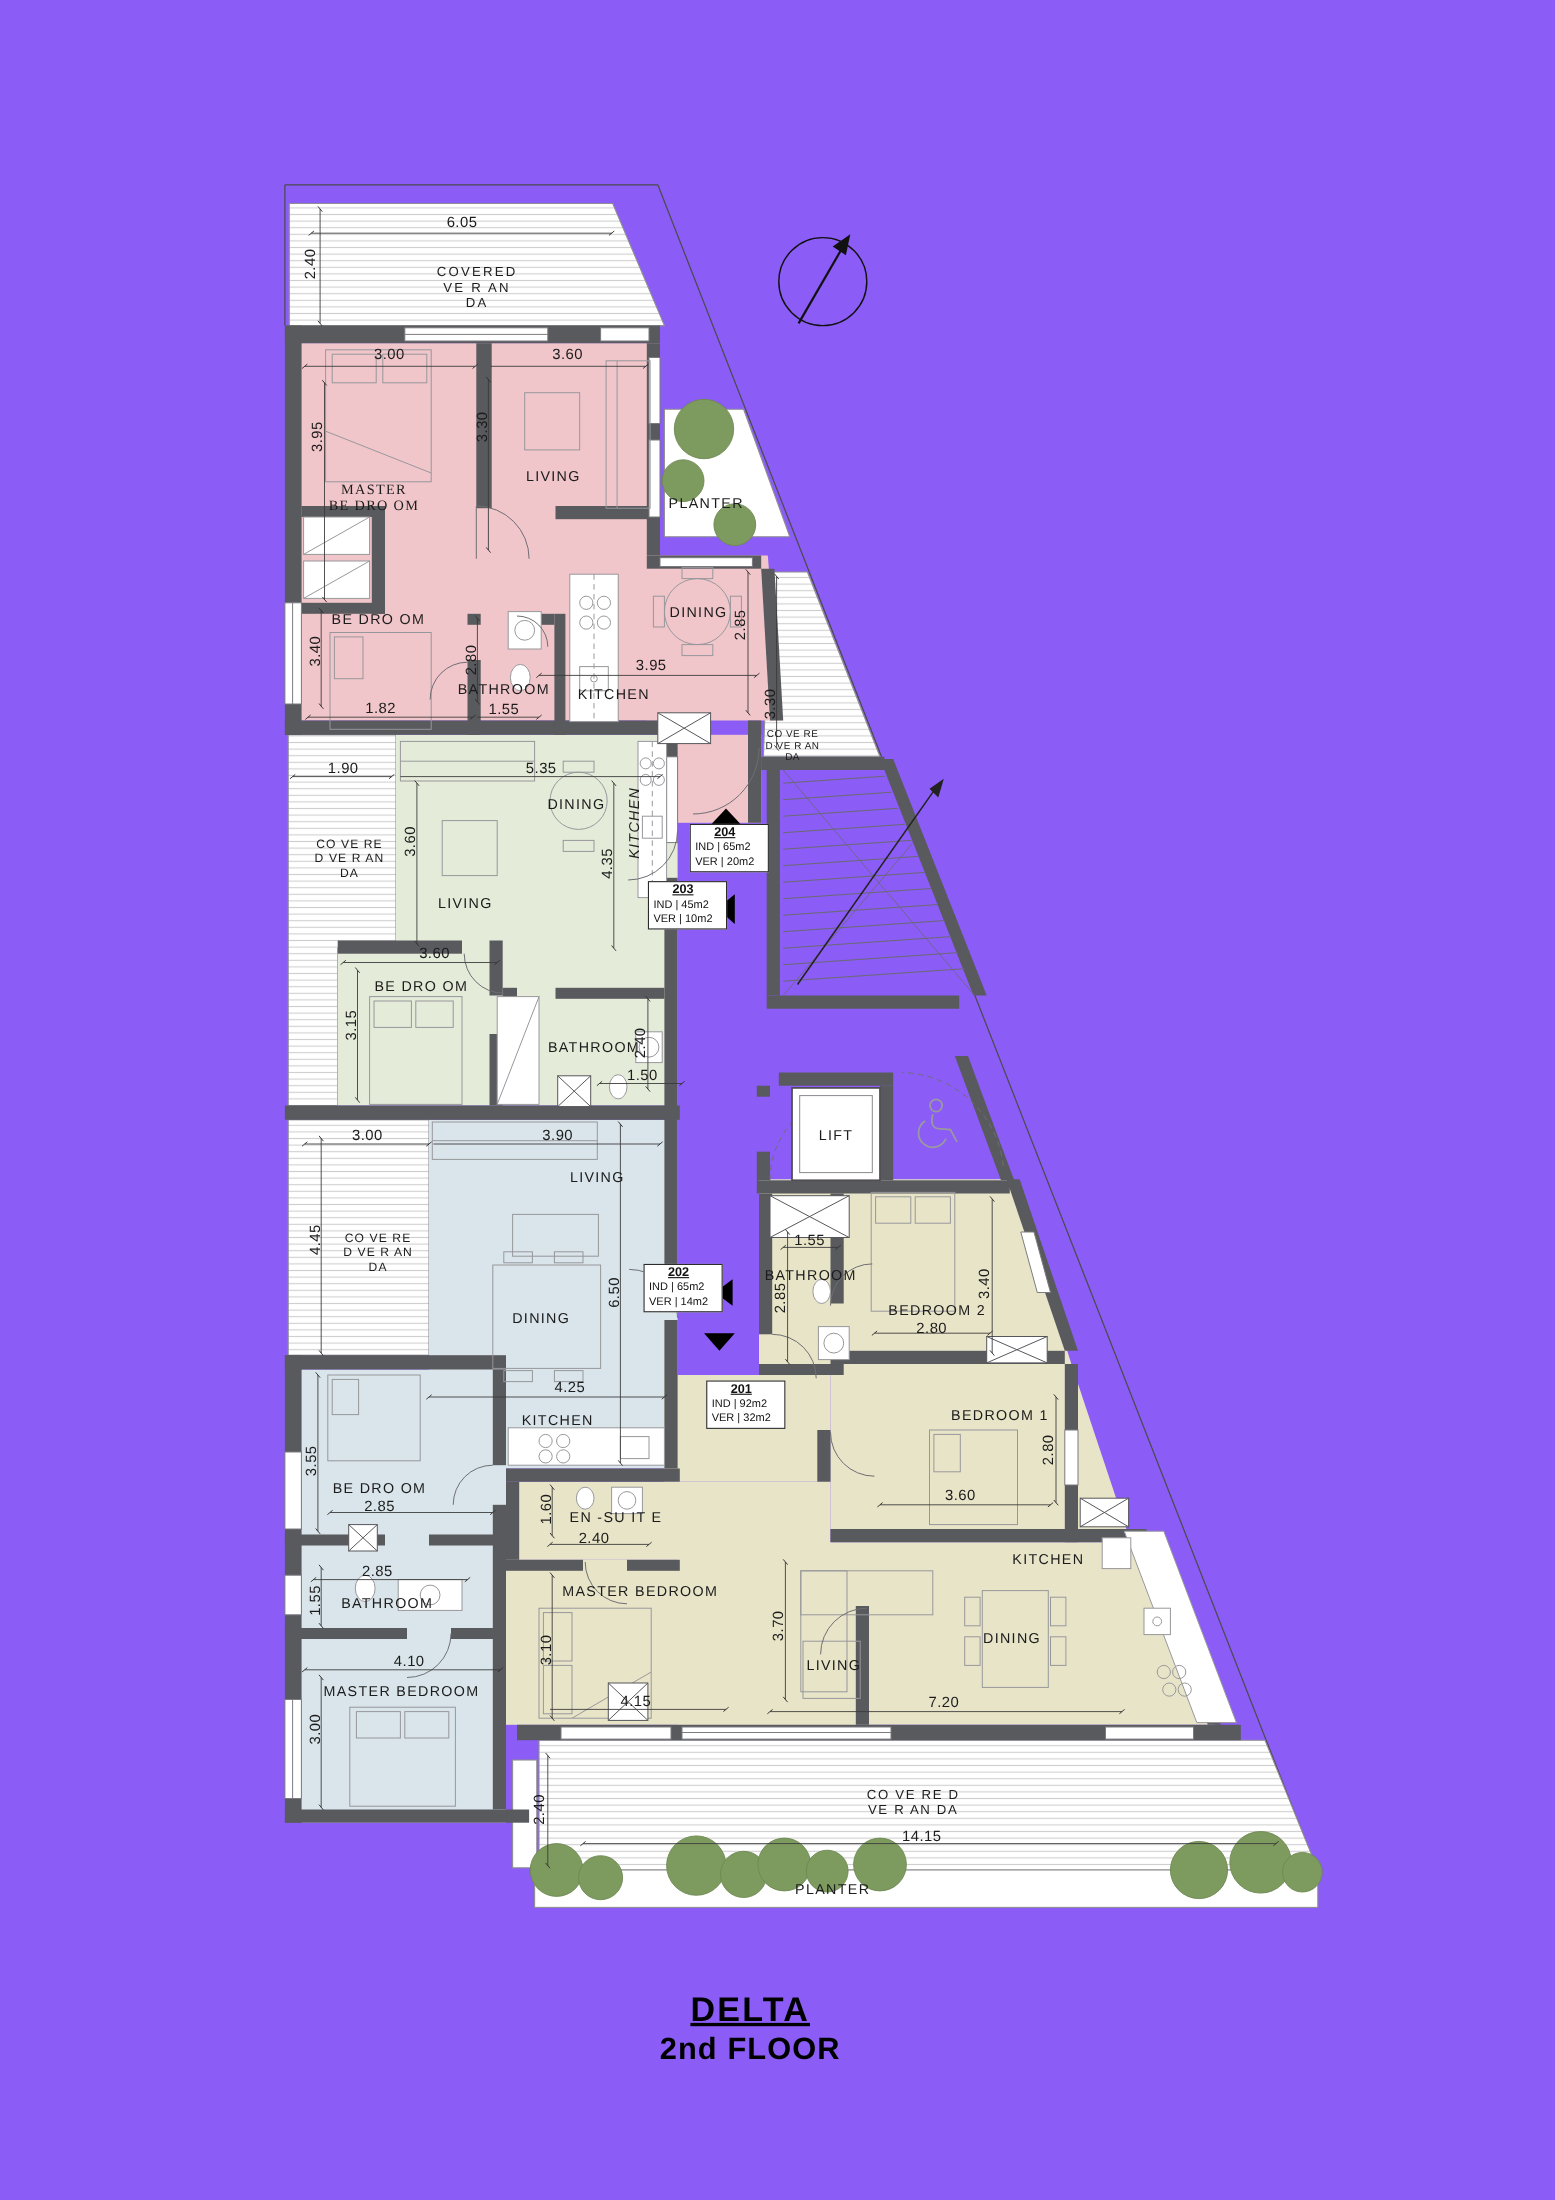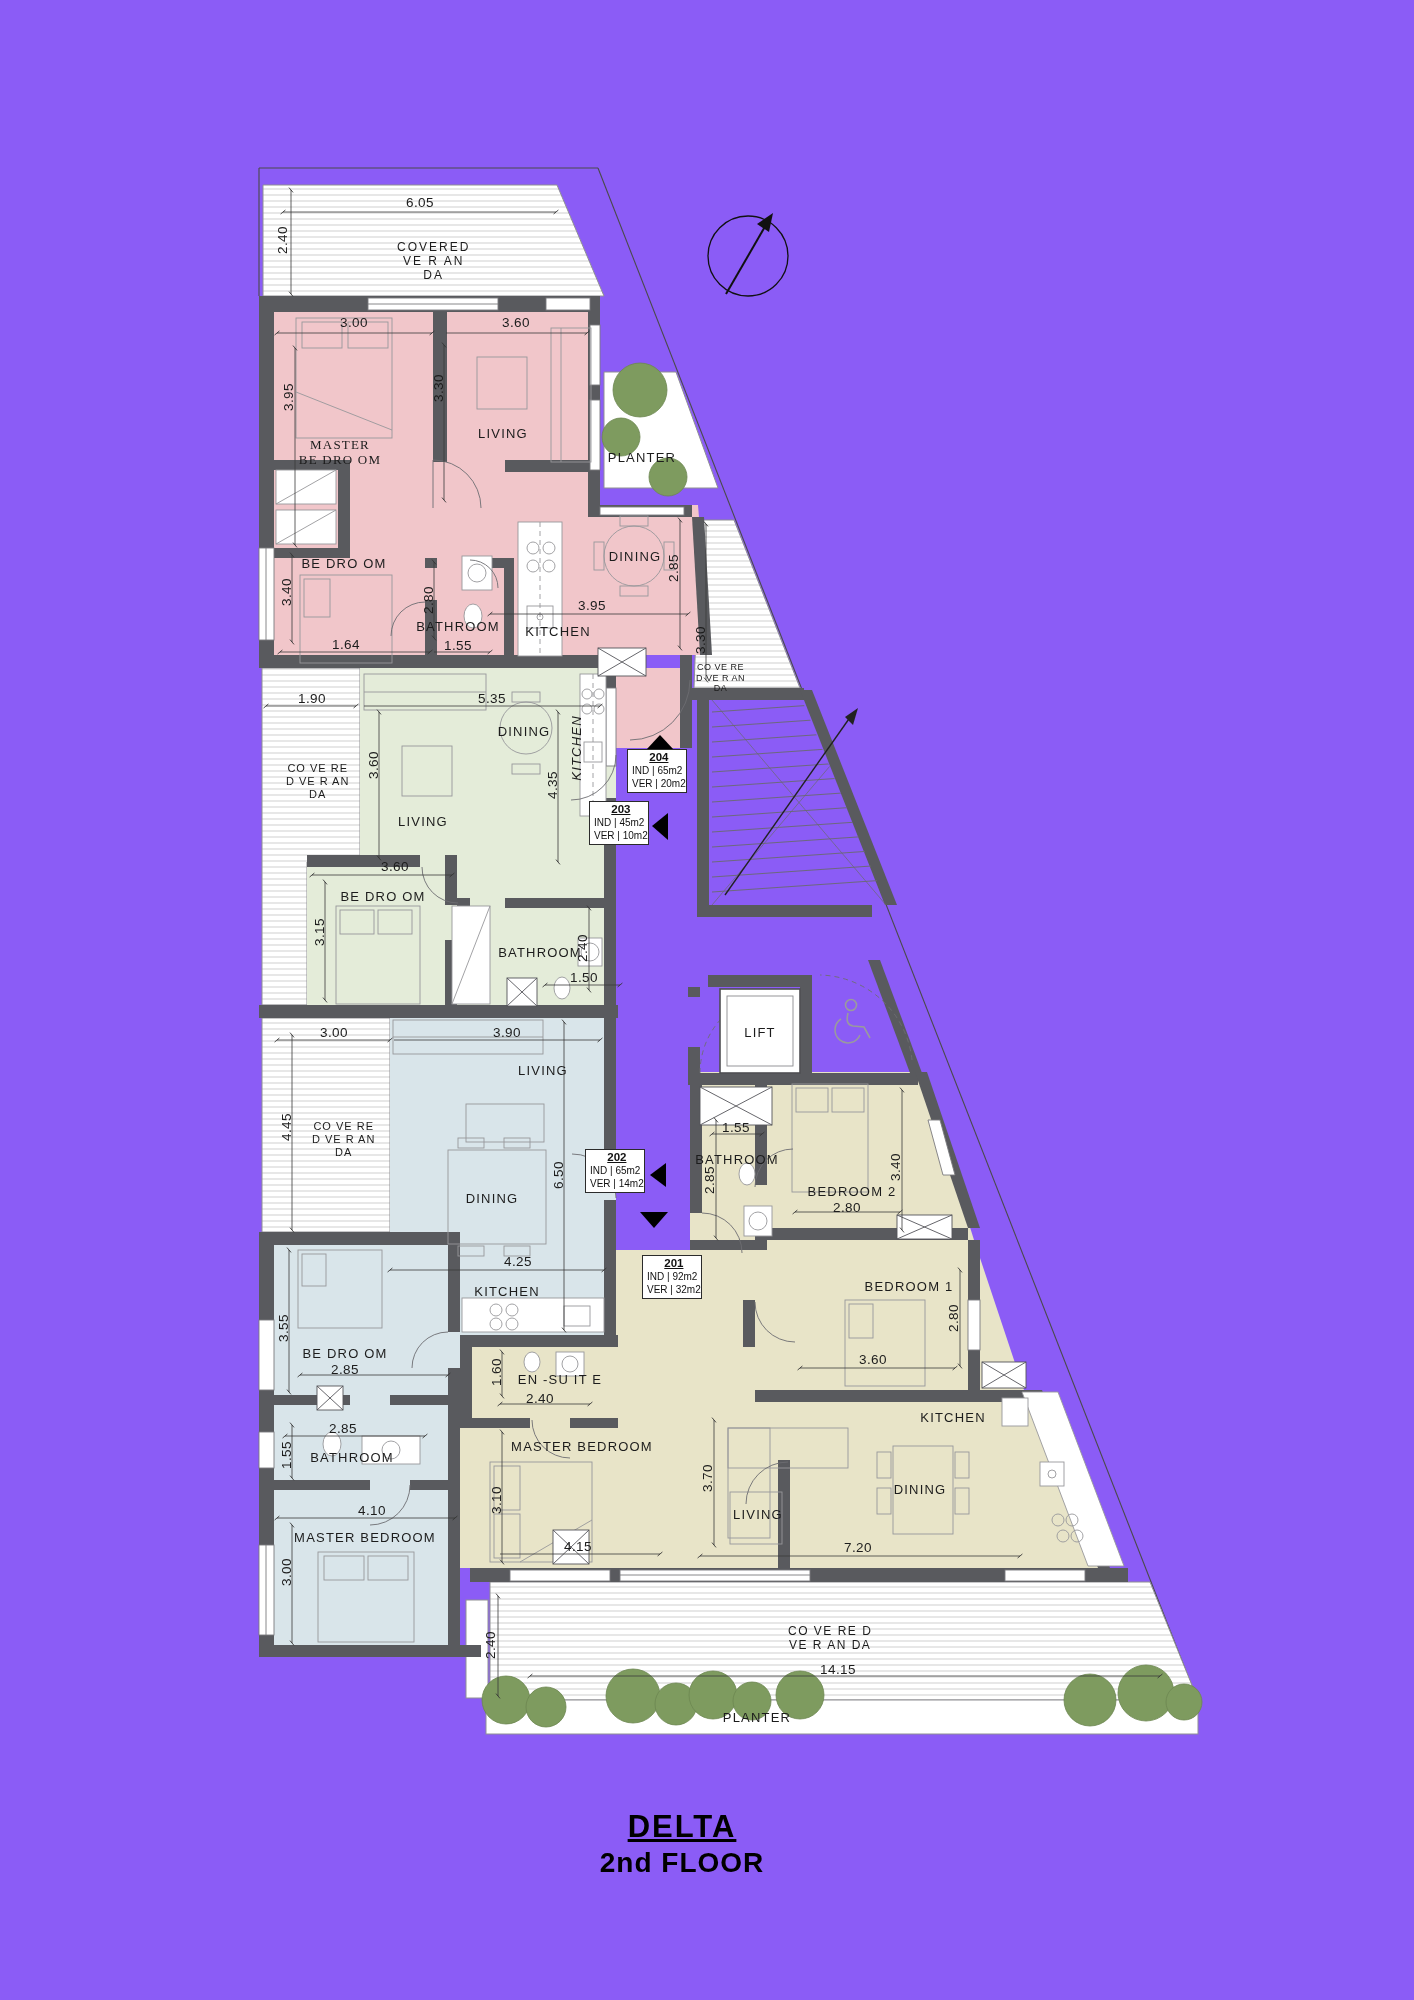--- a/index.html
+++ b/index.html
@@ -11,21 +11,21 @@
   .dim{font-size:13.5px;letter-spacing:.4px;}
   .rot{transform:translate(-50%,-50%) rotate(-90deg);}
   .it{font-style:italic;}
   .colL{position:absolute;transform:none;font-size:12px;letter-spacing:2px;line-height:14px;color:#1c1c1c;}
   .colL span{display:block;white-space:nowrap;text-align:center;}
   .tiny{font-size:9px;letter-spacing:.5px;line-height:10.5px;}
   .med{font-size:11px;letter-spacing:1px;line-height:13px;}
   .colC{position:absolute;transform:translate(-50%,-50%);text-align:center;font-size:13px;
         letter-spacing:1.2px;line-height:15px;color:#1c1c1c;}
   .colC span{display:block;white-space:nowrap;font-family:Liberation Serif, serif;}
-  .ubox{position:absolute;background:#fff;border:1.3px solid #2b2b2b;padding:1px 0 2px 4px;
+  .ubox{position:absolute;background:#fff;border:1.3px solid #2b2b2b;padding:1px 12px 2px 4px;
         font-size:10px;color:#111;line-height:13px;text-align:left;}
   .ubox .num{display:block;text-align:center;font-weight:bold;font-size:11.5px;text-decoration:underline;}
   .ubox span{display:block;white-space:nowrap;}
   .titleA{position:absolute;transform:translate(-50%,-50%);font-size:31px;font-weight:bold;
           letter-spacing:2px;text-decoration:underline;color:#000;}
   .titleB{position:absolute;transform:translate(-50%,-50%);font-size:28px;font-weight:bold;
           letter-spacing:1px;color:#000;}
 </style>
 </head>
 <body>
@@ -488,21 +488,21 @@
 <div class="lbl dim" style="left:516px;top:322px">3.60</div>
 <div class="lbl dim rot" style="left:288px;top:397px">3.95</div>
 <div class="lbl dim rot" style="left:438px;top:388px">3.30</div>
 <div class="colC" style="left:340px;top:452px">
   <span>MASTER</span>
       <span>BE DRO OM</span>
 </div>
 <div class="lbl" style="left:503px;top:433px">LIVING</div>
 <div class="lbl" style="left:344px;top:563px">BE DRO OM</div>
 <div class="lbl dim rot" style="left:286px;top:592px">3.40</div>
-<div class="lbl dim" style="left:346px;top:644px">1.64</div>
+<div class="lbl dim" style="left:346px;top:644px">1.82</div>
 <div class="lbl" style="left:458px;top:626px">BATHROOM</div>
 <div class="lbl dim rot" style="left:428px;top:600px">2.80</div>
 <div class="lbl dim" style="left:458px;top:645px">1.55</div>
 <div class="lbl" style="left:558px;top:631px">KITCHEN</div>
 <div class="lbl dim" style="left:592px;top:605px">3.95</div>
 <div class="lbl" style="left:635px;top:556px">DINING</div>
 <div class="lbl dim rot" style="left:673px;top:568px">2.85</div>
 <div class="lbl" style="left:642px;top:457px">PLANTER</div>
 
 <div class="colL tiny" style="left:696px;top:662px">

